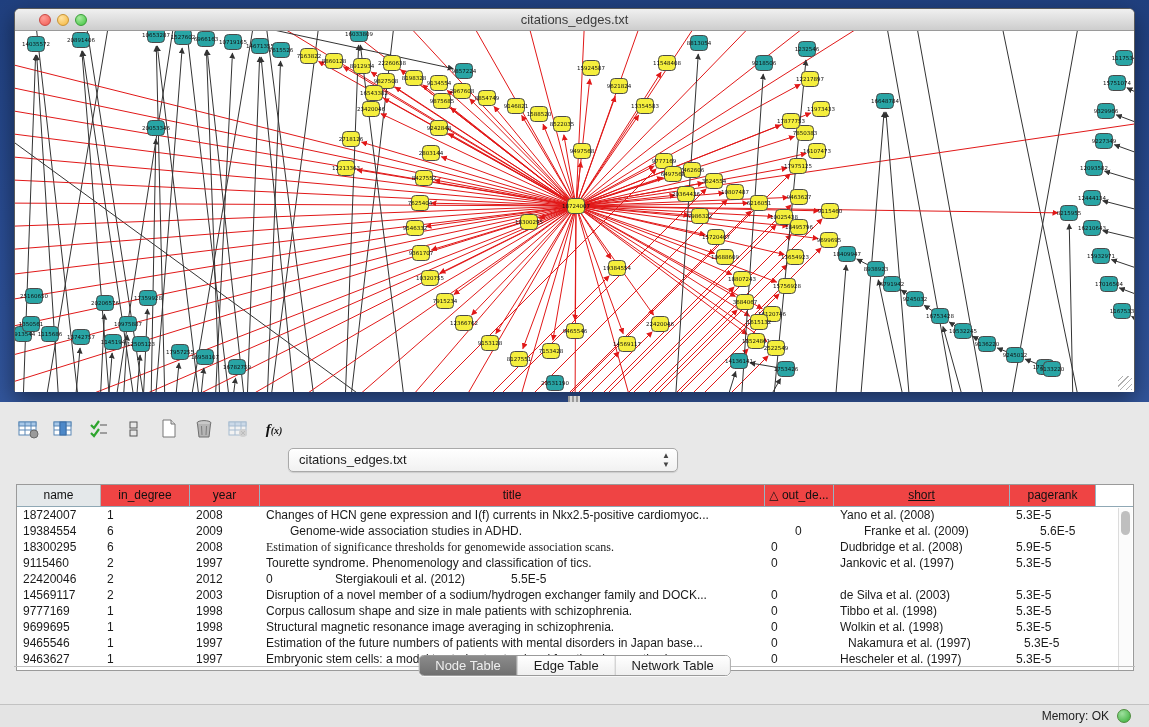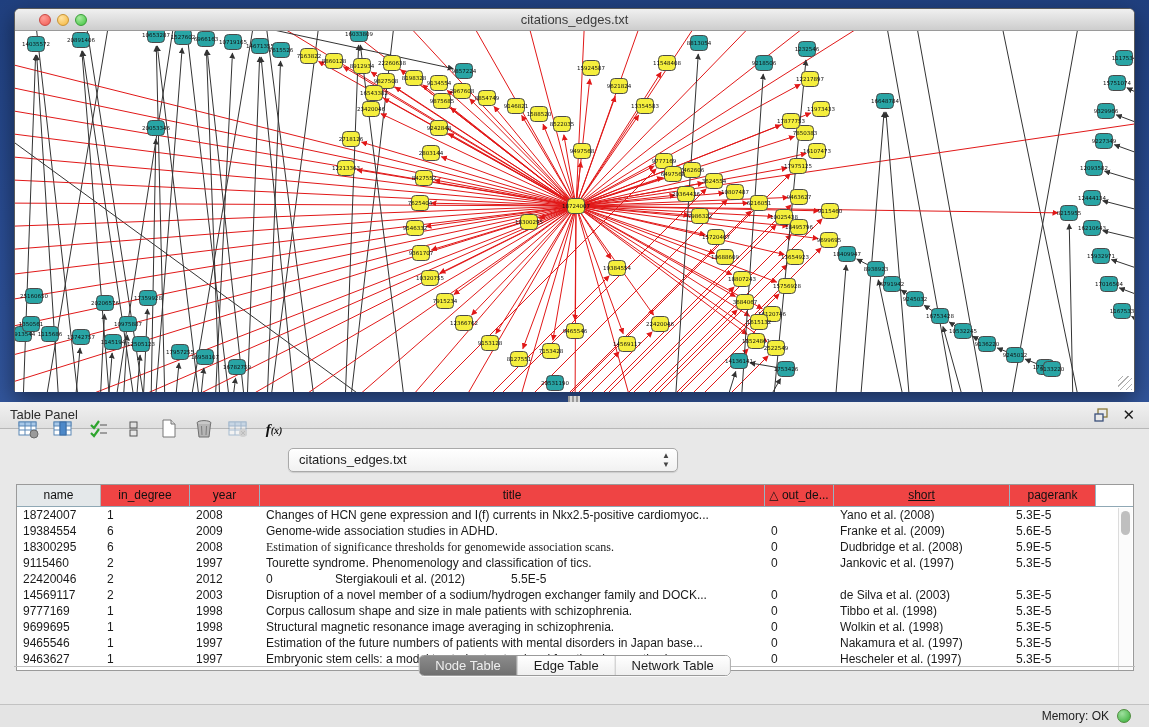--- a/index.html
+++ b/index.html
@@ -779,30 +779,20 @@
               <text x="19" y="267" font-size="5.5" text-anchor="middle" fill="#111">25160650</text>
             </g>
           </g>
         </svg>
       <div class="resize-grip"></div>
     </div>
   </div>
 
   <div class="table-panel">
     <div class="divider-grip"></div>
-    <div class="panel-header">
-      <span>Table Panel</span>
-      <span class="ph-icons">
-        <svg width="16" height="15">
-          <rect x="4" y="1" width="9" height="8" fill="none" stroke="#8a7a3a" stroke-width="1.3"></rect>
-          <rect x="1" y="6" width="8" height="7" fill="#e9e9e9" stroke="#3a4f7a" stroke-width="1.3"></rect>
-        </svg>
-        <span class="close-x">✕</span>
-      </span>
-    </div>
 
     <div class="toolbar" id="toolbar">
         <div class="tool-btn">
           <svg width="22" height="19" style="opacity:1">
   <rect x="1" y="2" width="17" height="13" fill="#fff" stroke="#5b87b5"></rect>
   <rect x="1" y="2" width="17" height="4" fill="#a8c8e8" stroke="#5b87b5"></rect>
   <line x1="7" y1="2" x2="7" y2="15" stroke="#5b87b5"></line>
             <line x1="13" y1="2" x2="13" y2="15" stroke="#5b87b5"></line>
   <line x1="1" y1="10" x2="18" y2="10" stroke="#5b87b5"></line>
             <circle cx="16" cy="14" r="4" fill="#9a9a9a" stroke="#6a6a6a"></circle>
@@ -884,21 +874,21 @@
             <div class="td" style="width: 70px;">2008</div>
             <div class="td" style="width: 505px;">Changes of HCN gene expression and I(f) currents in Nkx2.5-positive cardiomyoc...</div>
             <div class="td" style="width: 69px; margin-top: 30px;">49</div>
             <div class="td" style="width: 176px;">Yano et al. (2008)</div>
             <div class="td" style="width: 86px;">5.3E-5</div>
           </div>
           <div class="tr">
             <div class="td" style="width: 84px;">19384554</div>
             <div class="td" style="width: 89px;">6</div>
             <div class="td" style="width: 70px;">2009</div>
-            <div class="td" style="width: 505px;">Genome-wide association studies in ADHD.</div>
+            <div class="td" style="width: 505px; margin-left: 24px;">Genome-wide association studies in ADHD.</div>
             <div class="td" style="width: 69px;">0</div>
             <div class="td" style="width: 176px;">Franke et al. (2009)</div>
             <div class="td" style="width: 86px;">5.6E-5</div>
           </div>
           <div class="tr">
             <div class="td" style="width: 84px;">18300295</div>
             <div class="td" style="width: 89px;">6</div>
             <div class="td" style="width: 70px;">2008</div>
             <div class="td" style="width: 505px; font-family: Liberation Serif, serif;">Estimation of significance thresholds for genomewide association scans.</div>
             <div class="td" style="width: 69px;">0</div>
@@ -948,21 +938,21 @@
             <div class="td" style="width: 69px;">0</div>
             <div class="td" style="width: 176px;">Wolkin et al. (1998)</div>
             <div class="td" style="width: 86px;">5.3E-5</div>
           </div>
           <div class="tr">
             <div class="td" style="width: 84px;">9465546</div>
             <div class="td" style="width: 89px;">1</div>
             <div class="td" style="width: 70px;">1997</div>
             <div class="td" style="width: 505px;">Estimation of the future numbers of patients with mental disorders in Japan base...</div>
             <div class="td" style="width: 69px;">0</div>
-            <div class="td" style="width: 176px;">Nakamura et al. (1997)</div>
+            <div class="td" style="width: 176px; margin-left: 8px;">Nakamura et al. (1997)</div>
             <div class="td" style="width: 86px;">5.3E-5</div>
           </div>
           <div class="tr">
             <div class="td" style="width: 84px;">9463627</div>
             <div class="td" style="width: 89px;">1</div>
             <div class="td" style="width: 70px;">1997</div>
             <div class="td" style="width: 505px;">Embryonic stem cells: a model to study structural and functional properties in car...</div>
             <div class="td" style="width: 69px;">0</div>
             <div class="td" style="width: 176px;">Hescheler et al. (1997)</div>
             <div class="td" style="width: 86px;">5.3E-5</div>

